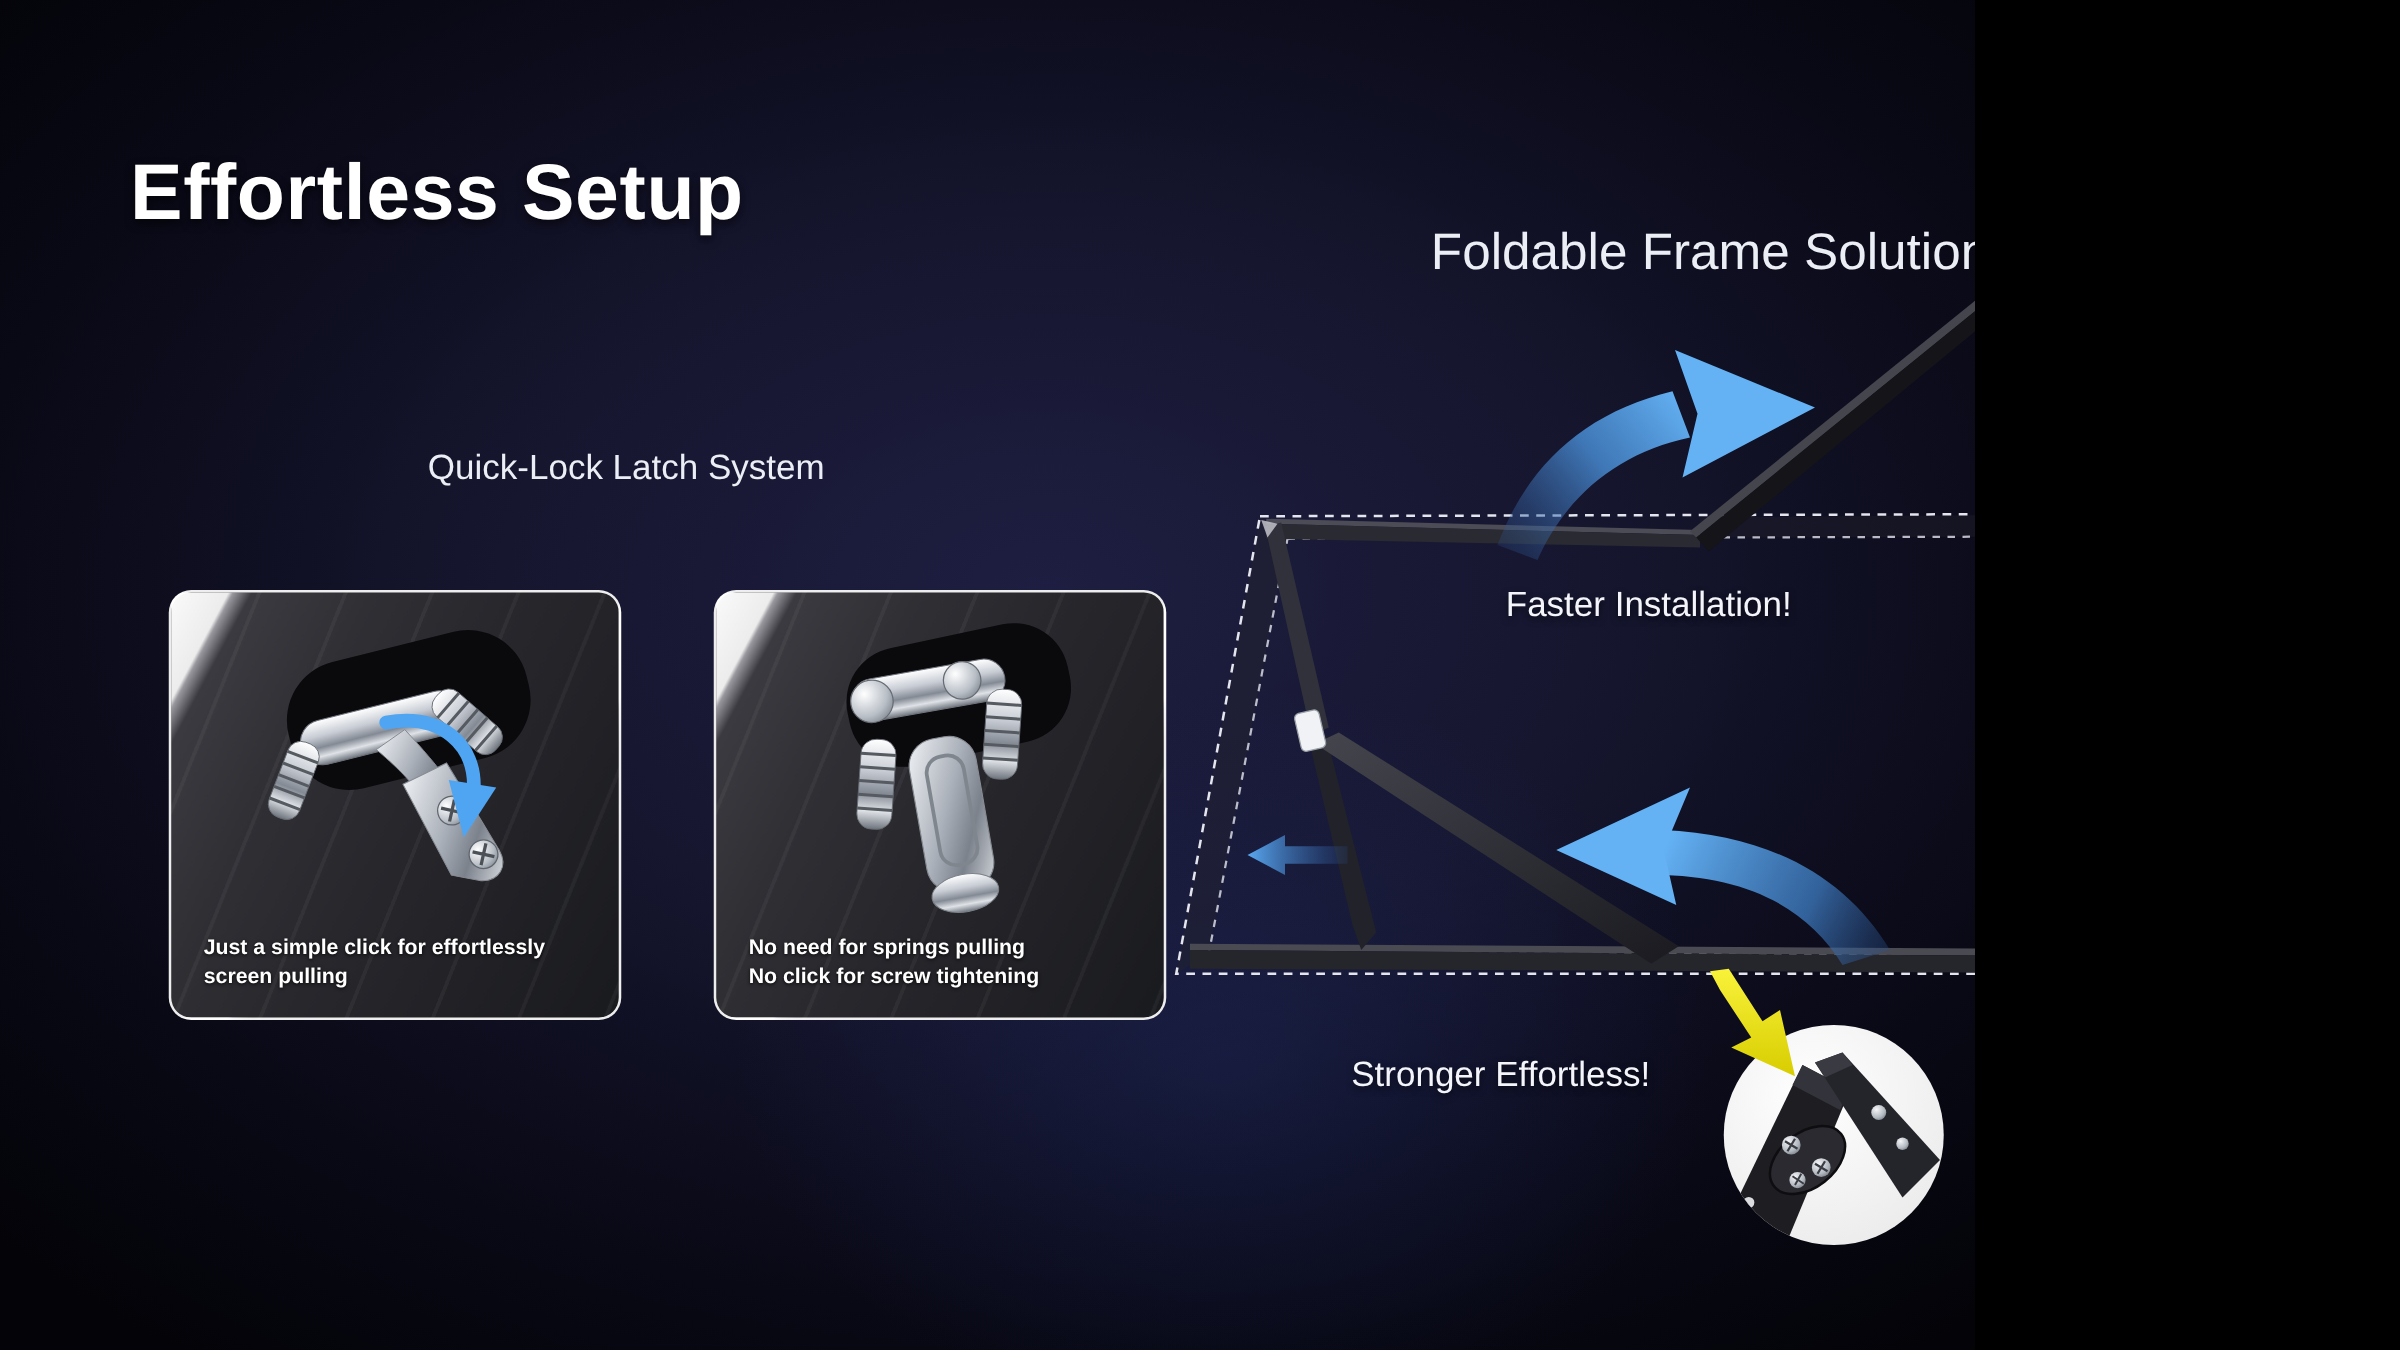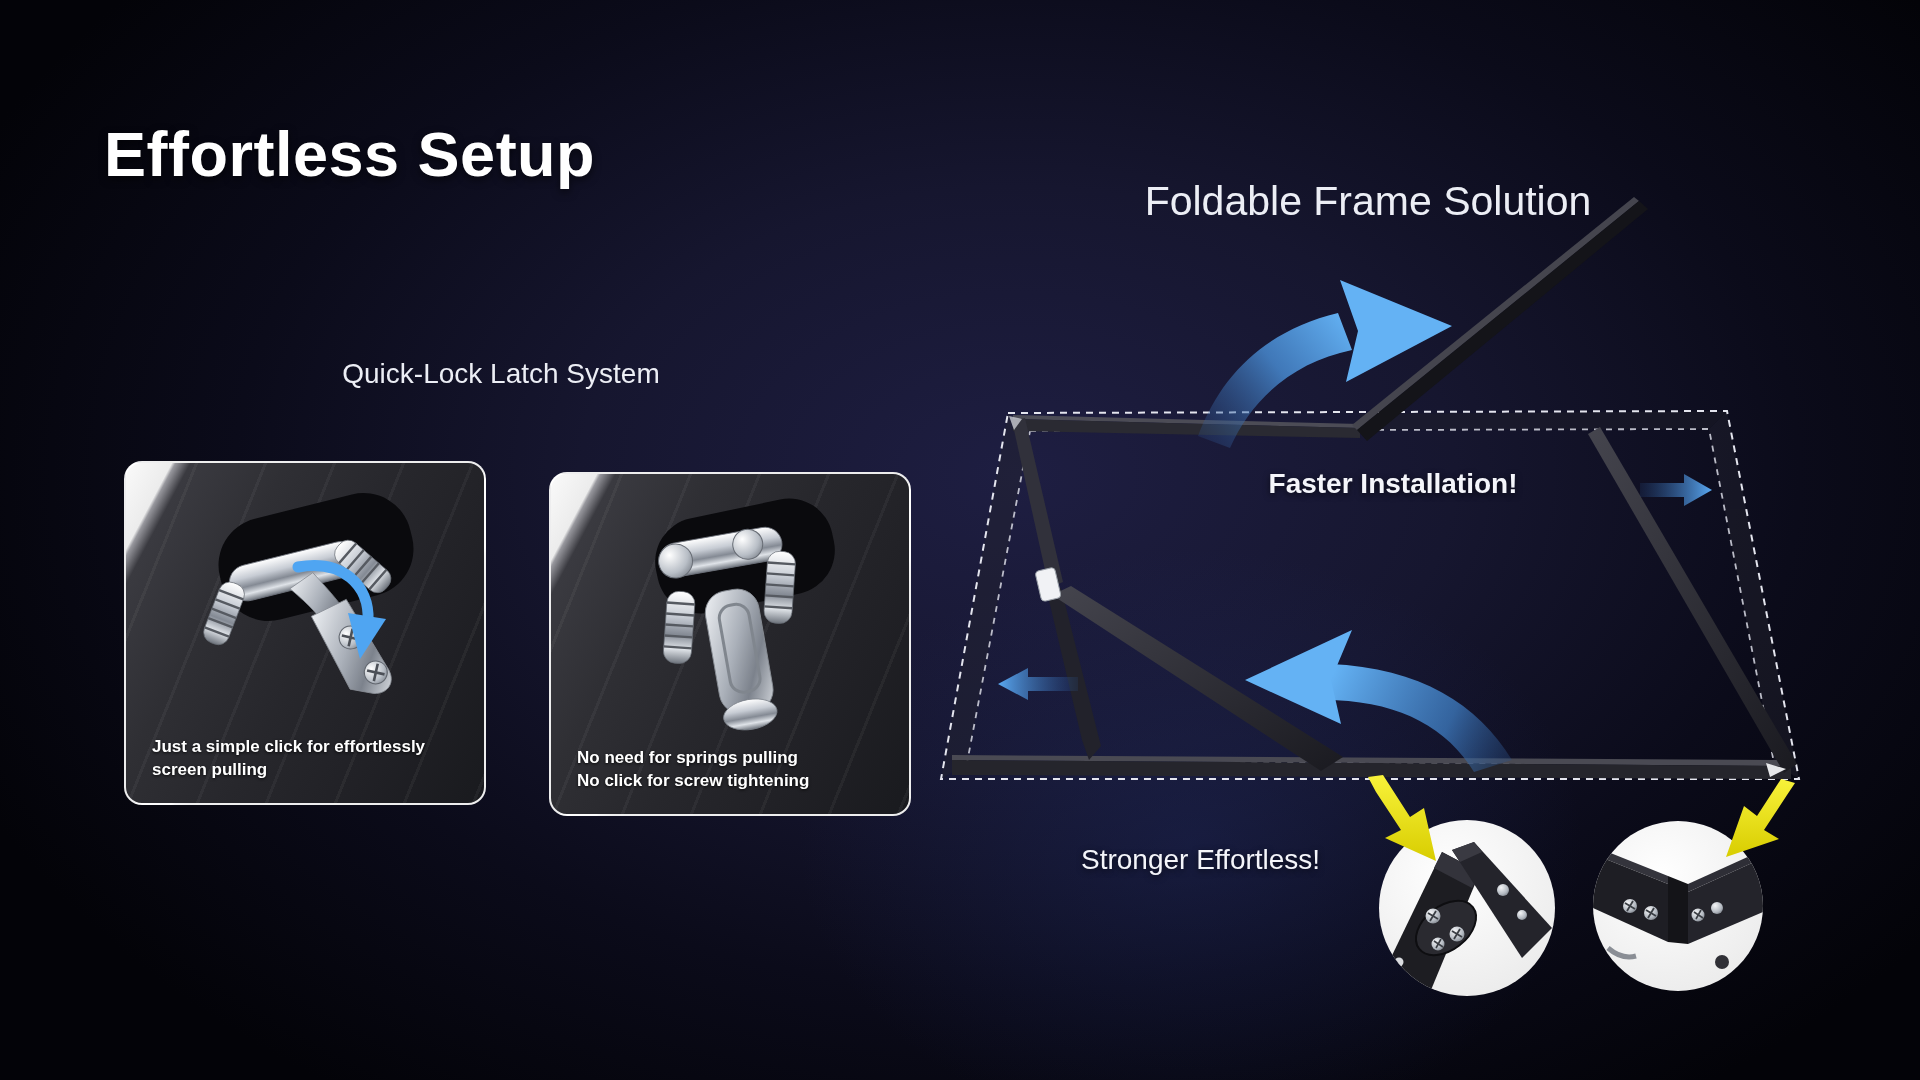--- a/index.html
+++ b/index.html
@@ -1,17 +1,17 @@
 <!DOCTYPE html>
 <html><head>
 <meta charset="utf-8">
 <style>
   html,body{margin:0;padding:0;background:#000;}
   .stage{
-    position:relative;width:1920px;height:1080px;overflow:hidden;
+    position:relative;width:1580px;height:1080px;overflow:hidden;
     font-family:"Liberation Sans",sans-serif;color:#fff;
     background:
       radial-gradient(ellipse 560px 420px at 62% 78%, rgba(35,48,110,0.35) 0%, rgba(35,48,110,0) 70%),
       radial-gradient(ellipse 1150px 760px at 53% 44%, #1e1e42 0%, #16162f 38%, #0b0b1a 68%, #030308 100%);
   }
   .abs{position:absolute;}
   h1,h2{margin:0;font-weight:400;}
   .main-title{left:104px;top:118px;font-size:63px;font-weight:800;letter-spacing:0.5px;
     text-shadow:0 3px 8px rgba(0,0,0,0.6);}
   .latch-heading{left:200px;top:358px;width:602px;text-align:center;font-size:28px;font-weight:300;color:#eceef5;}
@@ -20,37 +20,37 @@
   .card{position:relative;width:362px;height:344px;border:2px solid rgba(255,255,255,0.92);
     border-radius:18px;overflow:hidden;box-sizing:border-box;
     background:
       repeating-linear-gradient(112deg, rgba(255,255,255,0.045) 0 3px, rgba(255,255,255,0) 3px 64px),
       linear-gradient(118deg,#fafafa 0%,#ececec 8.5%,#97979d 9.2%,#3a3a40 12%,#2f2f34 30%,#27272c 52%,#212126 74%,#191a1e 100%);
   }
   .card svg{position:absolute;left:0;top:0;}
   .caption{position:absolute;left:26px;bottom:22px;font-size:17px;font-weight:700;line-height:1.32;
     color:#fff;text-shadow:0 1px 3px rgba(0,0,0,0.8);}
   .frame-label{font-size:28px;font-weight:400;color:#f4f5fa;text-shadow:0 2px 6px rgba(0,0,0,0.6);}
-  .faster-label{left:1190px;top:468px;width:406px;text-align:center;font-weight:bold;}
+  .faster-label{left:1116px;top:468px;width:406px;text-align:center;}
   .stronger-label{left:1081px;top:844px;}
   .frame-art{left:0;top:0;pointer-events:none;}
 </style>
 </head>
 <body>
 
 <div class="stage">
 
   <h1 class="abs main-title">Effortless Setup</h1>
 
   <h2 class="abs latch-heading">Quick-Lock Latch System</h2>
   <h2 class="abs frame-heading">Foldable Frame Solution</h2>
 
   <div class="abs cards">
 
-    <figure class="card" style="margin:5px">
+    <figure class="card" style="margin:16px">
       <svg width="362" height="344" viewBox="0 0 362 344">
         <defs>
           <linearGradient id="m1" x1="0" y1="0" x2="0" y2="1">
             <stop offset="0" stop-color="#ffffff"></stop>
               <stop offset="0.35" stop-color="#c7ccd4"></stop>
             <stop offset="0.6" stop-color="#848a94"></stop>
               <stop offset="0.8" stop-color="#dfe3e8"></stop>
             <stop offset="1" stop-color="#6e747d"></stop>
           </linearGradient>
           <linearGradient id="m2" x1="0" y1="0" x2="1" y2="1">

